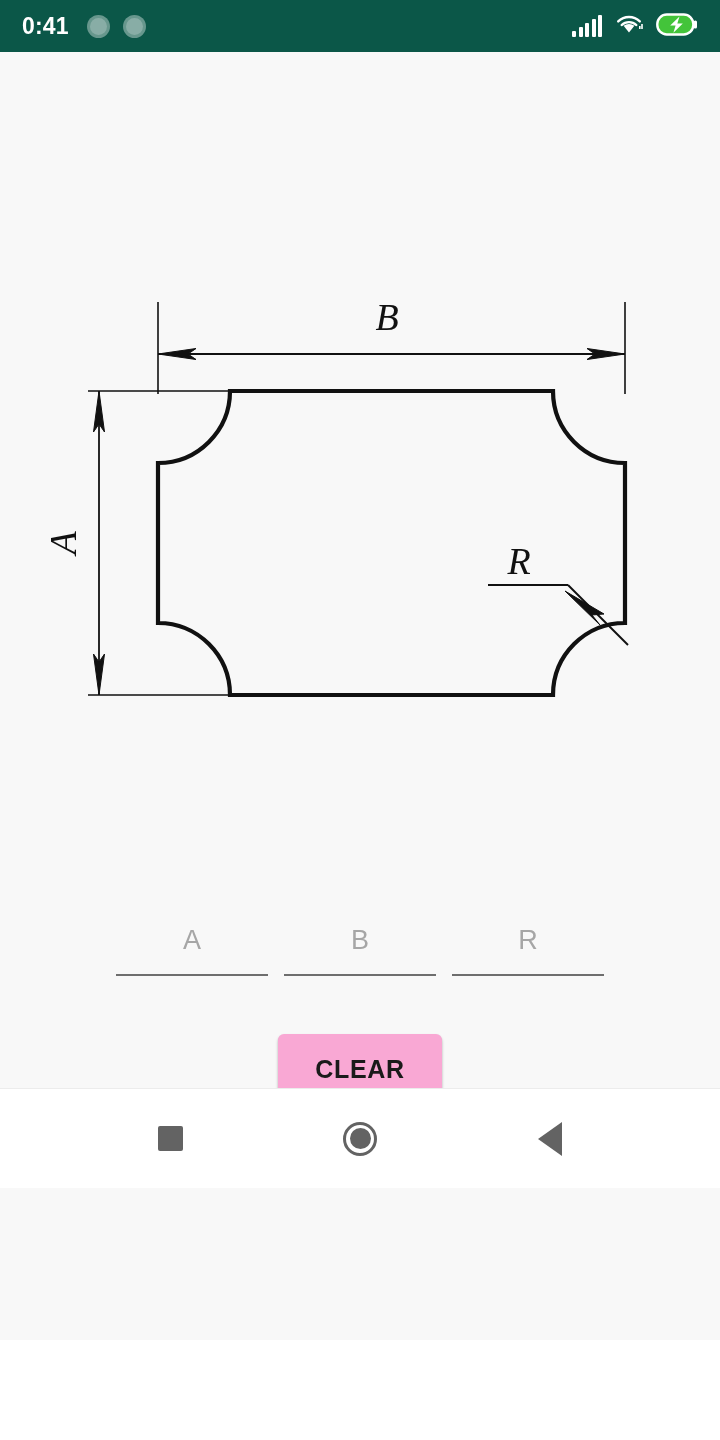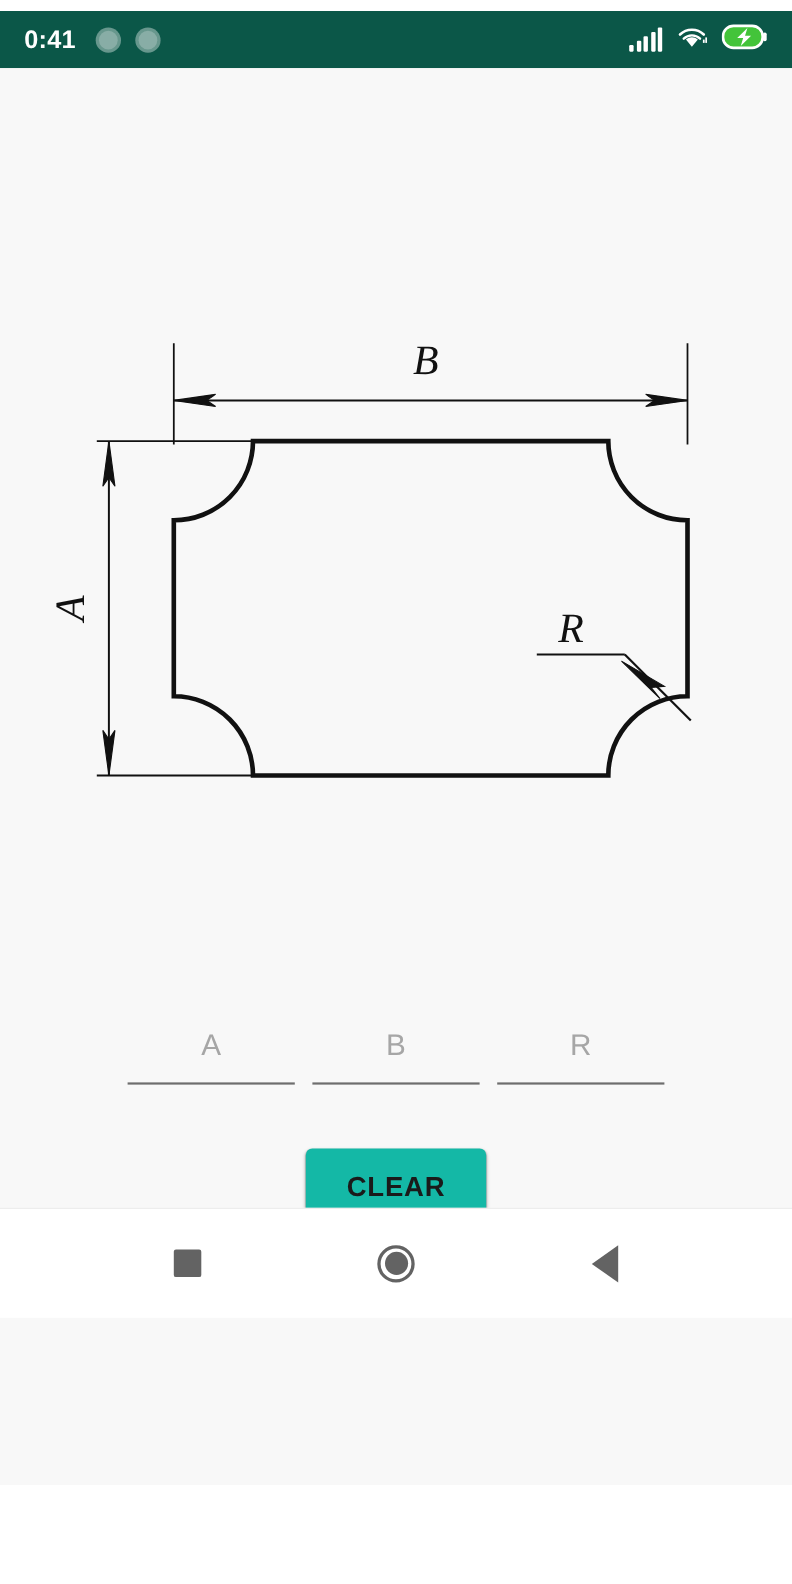--- a/index.html
+++ b/index.html
@@ -10,21 +10,20 @@
     overflow: hidden;
     background: #ffffff;
     font-family: "Liberation Sans", sans-serif;
   }
 
   #app {
     position: relative;
     width: 720px;
     height: 1188px;
     background: #ffffff;
-    margin-top: 10px;
   }
 
   
   .status-bar {
     position: absolute;
     top: 0; left: 0;
     width: 720px;
     height: 52px;
     background: #0b5748;
     display: flex;
@@ -145,21 +144,21 @@
   .buttons-row {
     position: absolute;
     top: 982px;
     left: 0;
     width: 720px;
     display: flex;
     justify-content: center;
     gap: 56px;
   }
   .btn {
-    background: #14b8a6;
+    background: #f9a8d4;
     border: none;
     border-radius: 6px;
     box-shadow: 0 2px 3px rgba(0,0,0,0.26), 0 1px 1px rgba(0,0,0,0.14);
     color: #1a1a1a;
     font-family: "Liberation Sans", sans-serif;
     font-size: 25px;
     font-weight: bold;
     letter-spacing: 0.7px;
     height: 70px;
     padding: 0 12px;

